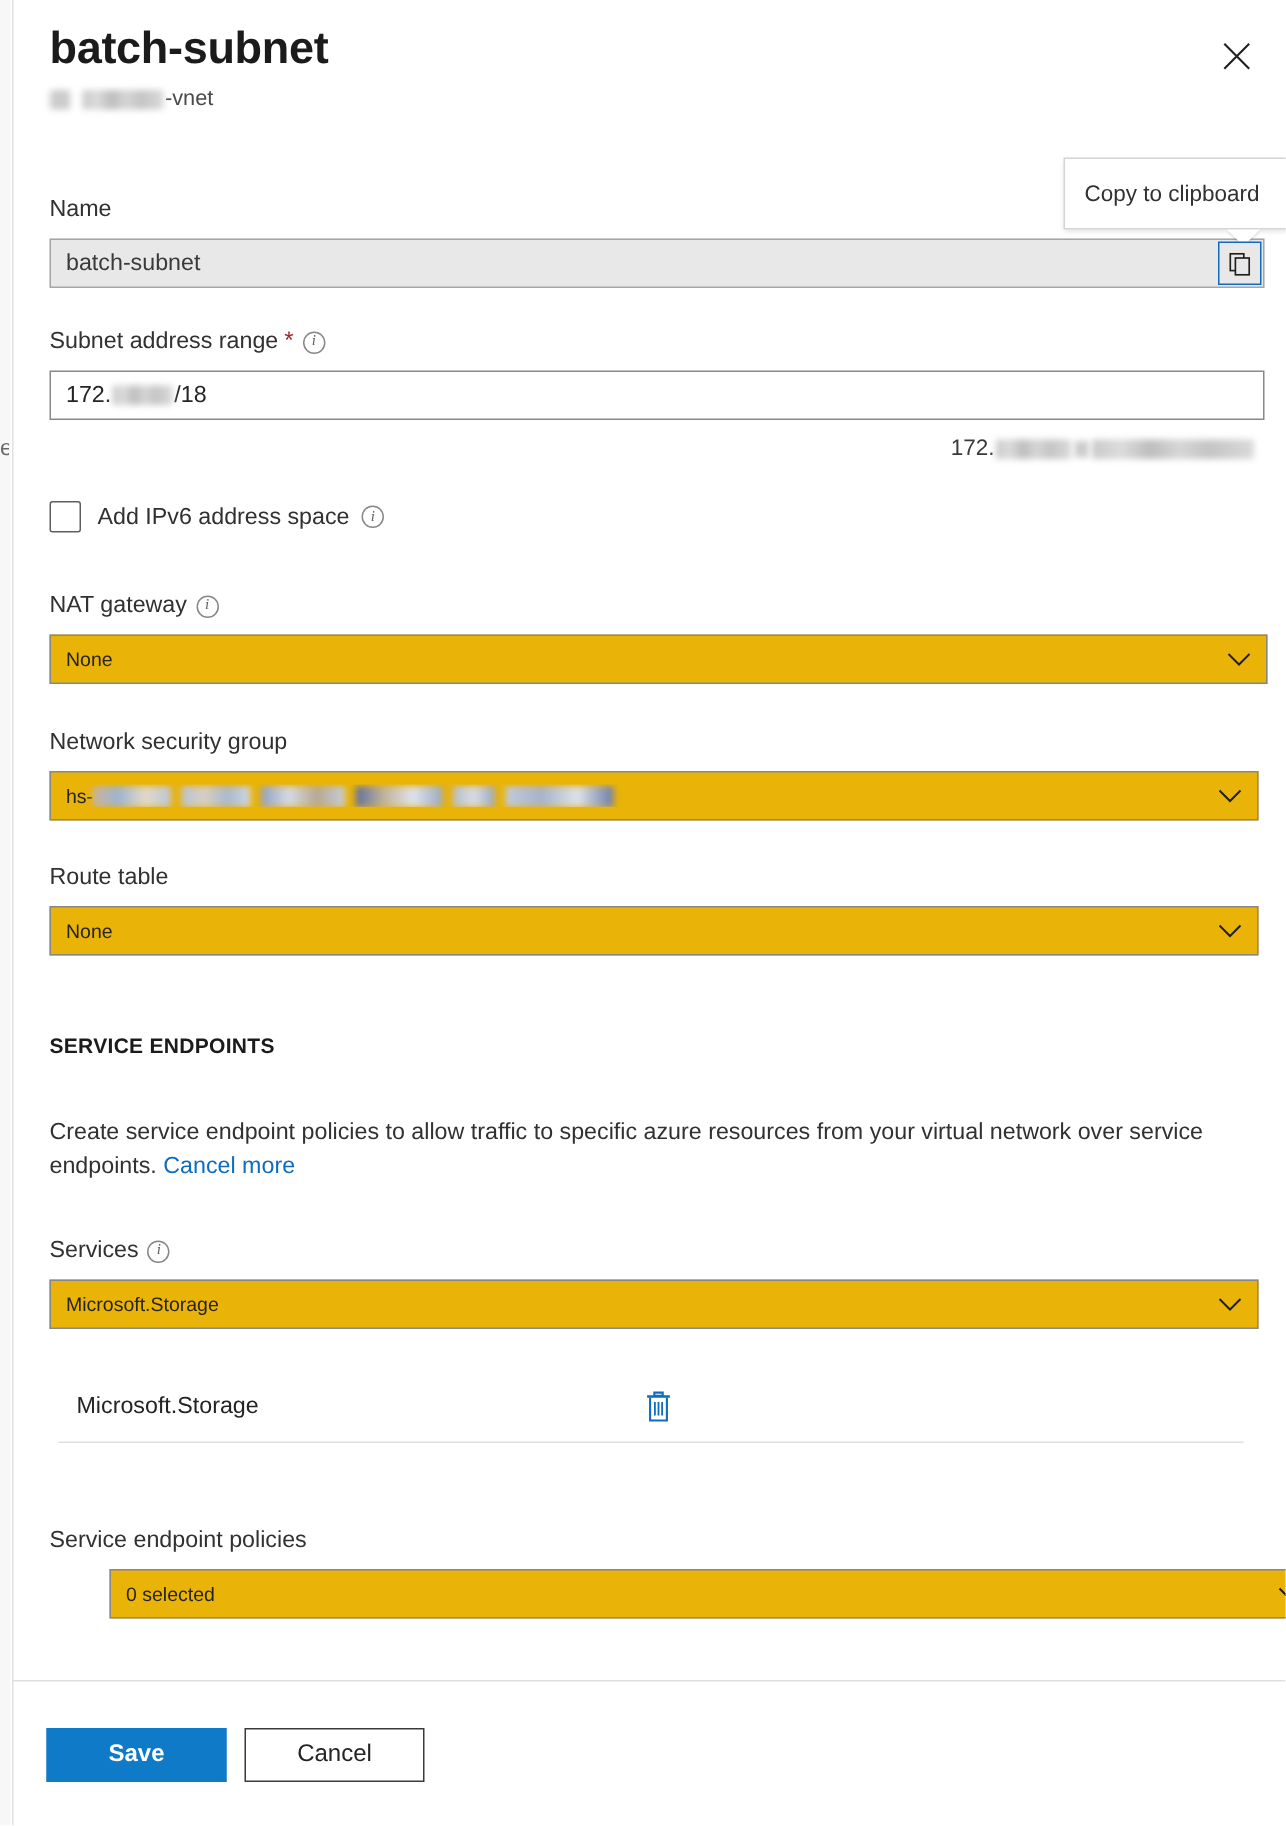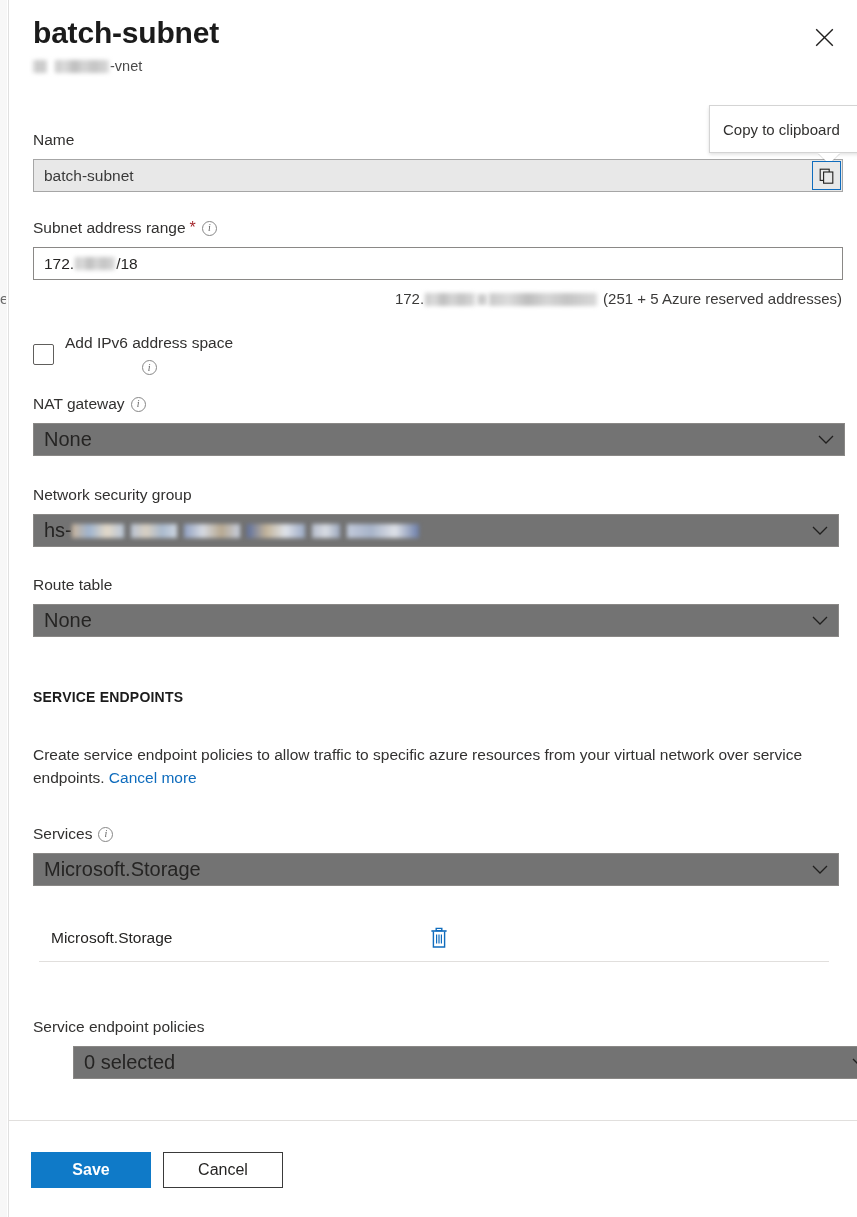--- a/index.html
+++ b/index.html
@@ -148,28 +148,28 @@
   .r-h3 { width: 10px; height: 11px; }
 
   .r-ip { width: 40px; height: 13px; margin: 0 1px; }
 
   .chk-row { display: flex; align-items: center; gap: 11px; }
   .chk-box {
     width: 21px; height: 21px;
     border: 1px solid #605e5c; background: #ffffff;
     cursor: pointer; flex: none; border-radius: 2px;
   }
-  .chk-label { font-size: 15.5px; color: #323130; display: flex; align-items: center; gap: 8px; flex-direction: column; }
+  .chk-label { font-size: 15.5px; color: #323130; display: flex; align-items: center; gap: 8px; }
 
   .select {
     height: 33px; width: 100%;
-    border: 1px solid #8a8886; background: #737373;
+    border: 1px solid #8a8886; background: #eab308;
     display: flex; align-items: center;
     padding: 0 10px; position: relative;
-    font-size: 20px; color: #252423;
+    font-size: 13px; color: #252423;
     cursor: pointer;
   }
   .select .val { flex: 1; overflow: hidden; white-space: nowrap; display: flex; align-items: center; }
   .chev { flex: none; margin-left: 8px; display: flex; align-items: center; }
 
   .nsg-redact {
     display: inline-flex; align-items: center; gap: 7px;
   }
   .rb {
     display: inline-block; height: 14px;
@@ -286,21 +286,20 @@
         <div class="txt-input" style="margin-top:9px;">
           <span>172.</span>
             <span class="redact r-ip"></span>
             <span>/18</span>
         </div>
         <div class="hint-row" style="margin-top:9px; padding-right:1px;">
           <span>172.</span>
             <span class="redact r-h1"></span>
             <span class="redact r-h3"></span>
             <span class="redact r-h2"></span>
-            <span>(251 + 5 Azure reserved addresses)</span>
         </div>
       </div>
 
       <div style="position:absolute; left:0; top:334px;">
         <div class="chk-row">
           <div class="chk-box"></div>
           <span class="chk-label">
             <span>Add IPv6 address space</span>
             <span class="info-icon">i</span>
           </span>

